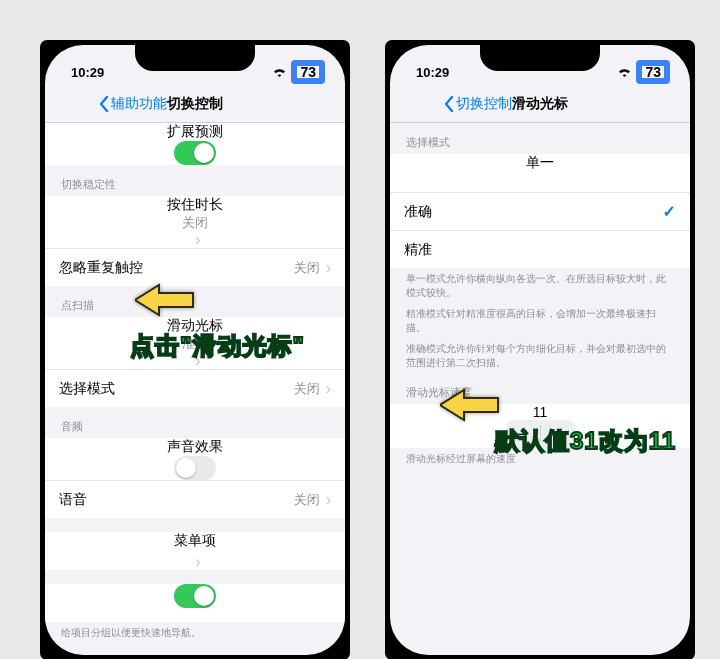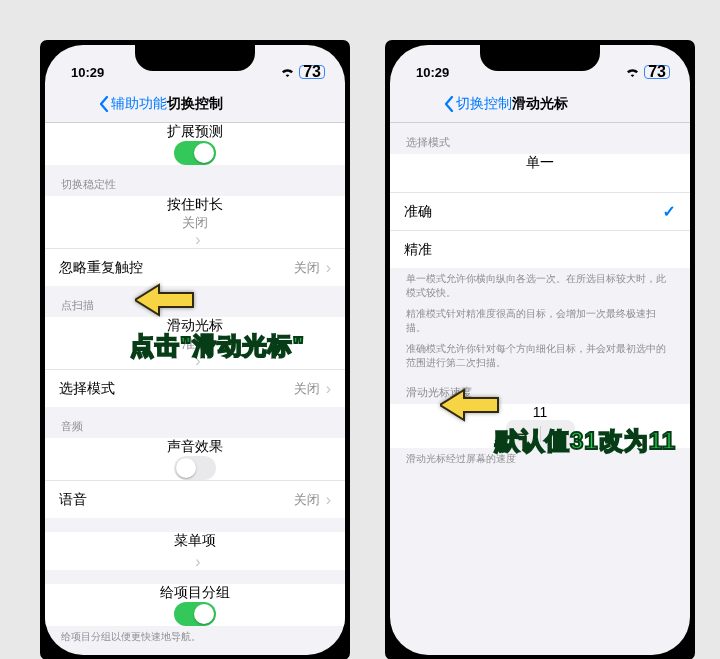--- a/index.html
+++ b/index.html
@@ -43,22 +43,22 @@
     align-items: center;
     justify-content: space-between;
     padding: 14px 20px 0 26px;
     font-weight: 600;
     font-size: 13px;
     color: #000;
   }
   .status-right { display: flex; align-items: center; gap: 4px; }
   .battery-box {
     display: inline-flex; align-items: center; gap: 2px;
-    border: 1px solid #3b82f6; border-radius: 4px; padding: 0 3px;
-    font-size: 16px; font-weight: 700; line-height: 12px;
+    border: 6px solid #3b82f6; border-radius: 4px; padding: 0 3px;
+    font-size: 14px; font-weight: 700; line-height: 12px;
   }
 
   .nav-bar {
     height: 38px;
     display: flex;
     align-items: center;
     position: relative;
     border-bottom: 0.5px solid #d0d0d4;
     background: #f2f2f7;
   }
@@ -227,21 +227,20 @@
       <div class="cell-group">
         <div class="cell">
           <span class="left-label">菜单项</span>
           <span class="chevron">›</span>
         </div>
       </div>
 
       <div style="height:14px"></div>
       <div class="cell-group">
         <div class="cell">
-          <span class="left-label">给项目分组</span>
           <span class="switch on">
               <span class="knob"></span>
             </span>
         </div>
       </div>
       <div class="group-footer">给项目分组以便更快速地导航。</div>
 
       <div class="group-header">视觉</div>
       <div class="cell-group">
         <div class="cell">

